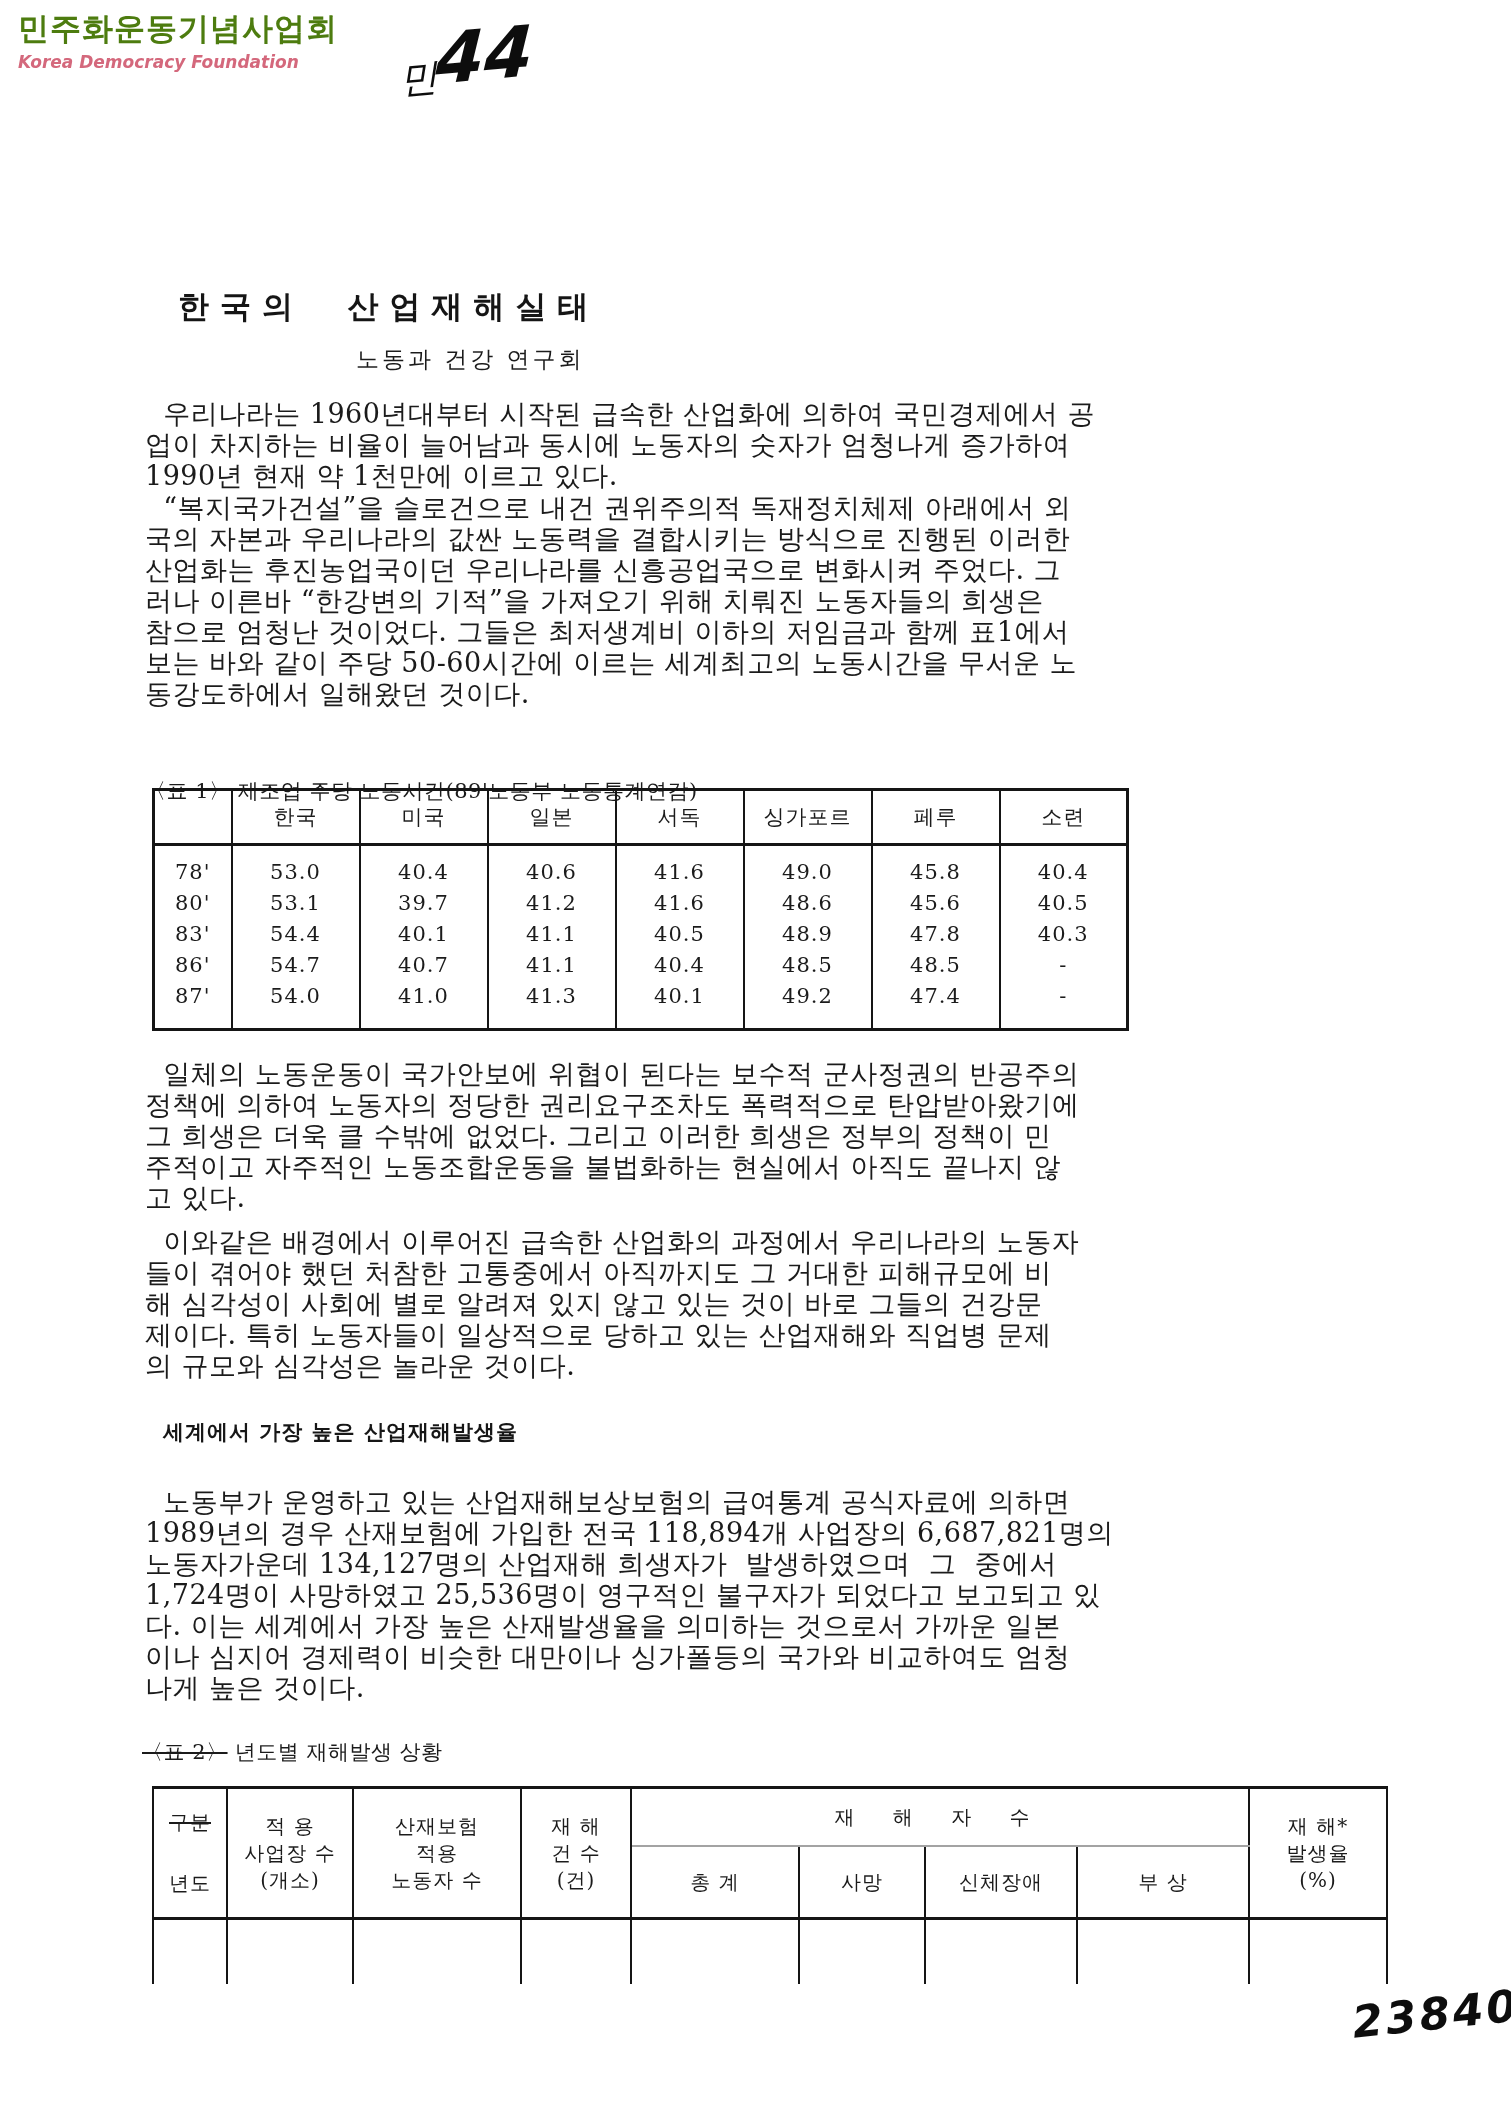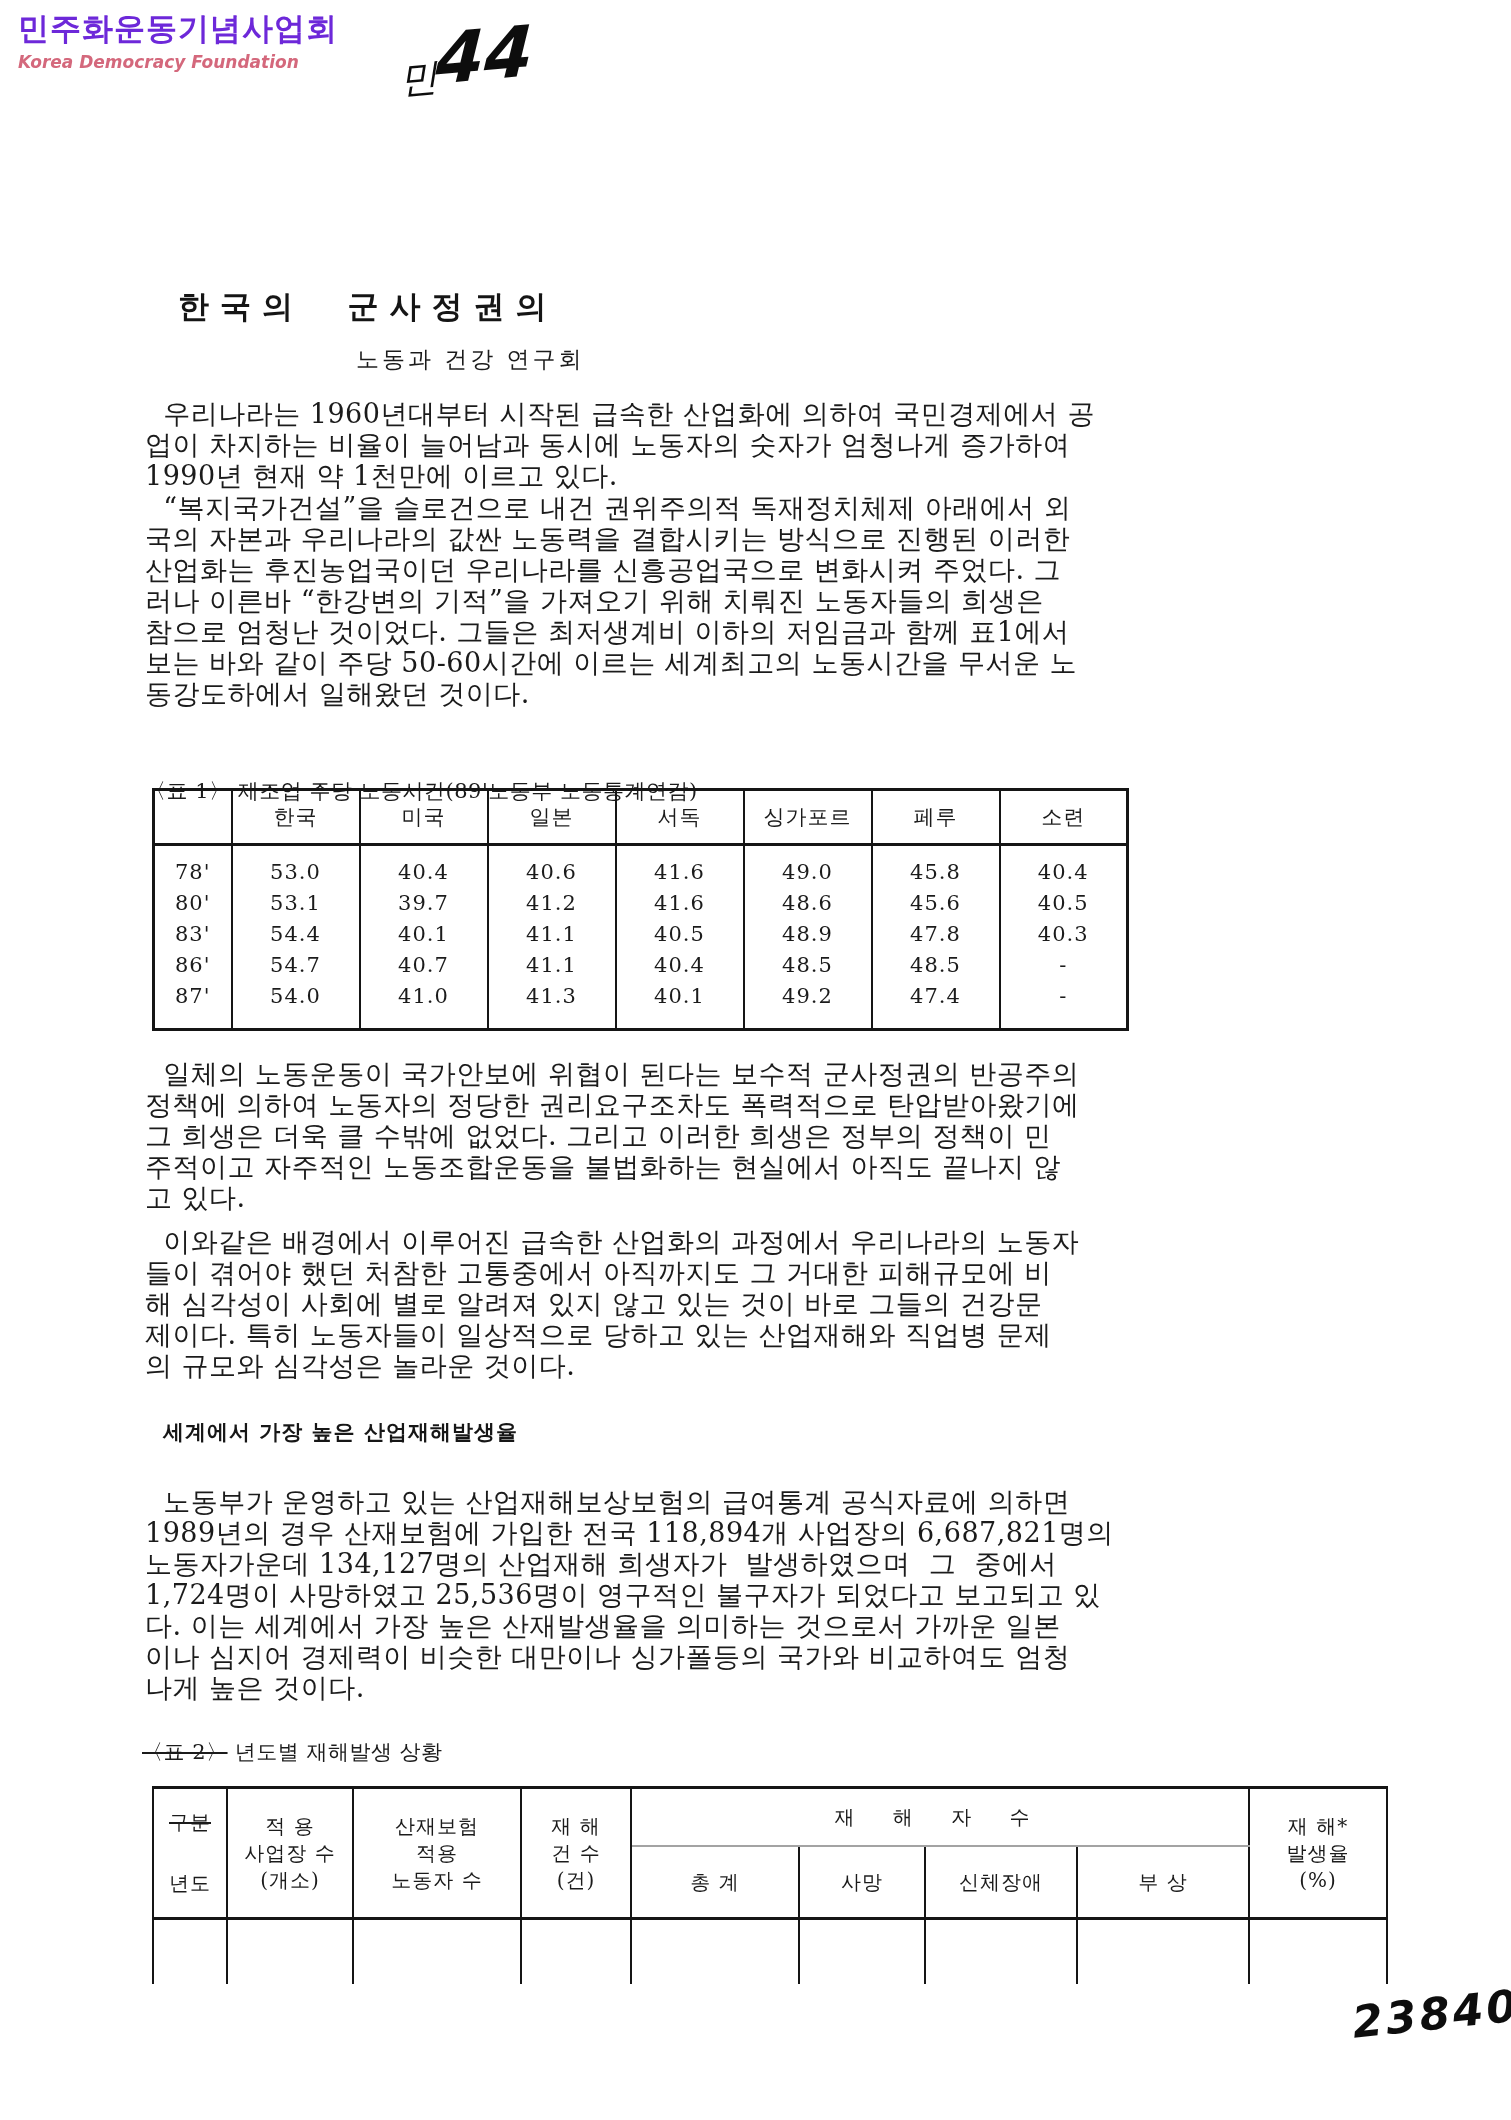--- a/index.html
+++ b/index.html
@@ -5,21 +5,21 @@
   html,body { margin:0; padding:0; background:#e8e8e8; }
   .page {
     position:relative; width:1511px; height:2120px; margin:0 auto;
     background:#ffffff; overflow:hidden;
     font-family:"DejaVu Serif", serif; color:#1b1b1b;
   }
   
   .logo { position:absolute; left:18px; top:8px; }
   .logo-kr {
     display:block; font-family:"DejaVu Sans", sans-serif;
-    font-weight:bold; font-size:31px; letter-spacing:1px; color:#6d28d9;
+    font-weight:bold; font-size:31px; letter-spacing:1px; color:#4d7c0f;
   }
   .logo-en {
     display:block; margin-top:2px; font-family:"DejaVu Sans", sans-serif;
     font-weight:bold; font-style:italic; font-size:17px; color:#d4687c;
   }
   
   .hand-mark {
     position:absolute; left:398px; top:16px; transform:rotate(-5deg);
     font-family:"DejaVu Sans", sans-serif; color:#0d0d0d; white-space:nowrap;
   }
@@ -96,21 +96,21 @@
 
   <div class="logo">
     <span class="logo-kr">민주화운동기념사업회</span>
     <span class="logo-en">Korea Democracy Foundation</span>
   </div>
 
   <div class="hand-mark">
     <span class="m1">민</span><span class="m2">44</span>
   </div>
 
-  <div class="doc-title">한국의  군사정권의</div>
+  <div class="doc-title">한국의  산업재해실태</div>
   <div class="doc-byline">노동과 건강 연구회</div>
 
   <div class="para p1">  우리나라는 1960년대부터 시작된 급속한 산업화에 의하여 국민경제에서 공
 업이 차지하는 비율이 늘어남과 동시에 노동자의 숫자가 엄청나게 증가하여
 1990년 현재 약 1천만에 이르고 있다.</div>
   <div class="para p2">  “복지국가건설”을 슬로건으로 내건 권위주의적 독재정치체제 아래에서 외
 국의 자본과 우리나라의 값싼 노동력을 결합시키는 방식으로 진행된 이러한
 산업화는 후진농업국이던 우리나라를 신흥공업국으로 변화시켜 주었다. 그
 러나 이른바 “한강변의 기적”을 가져오기 위해 치뤄진 노동자들의 희생은
 참으로 엄청난 것이었다. 그들은 최저생계비 이하의 저임금과 함께 표1에서

